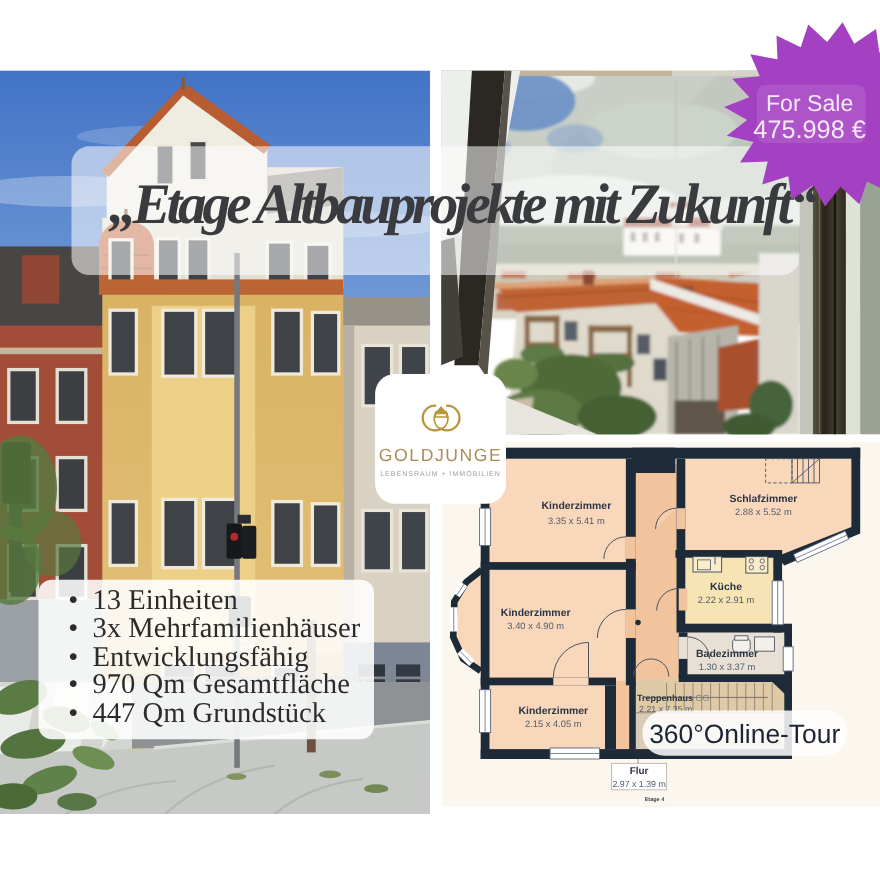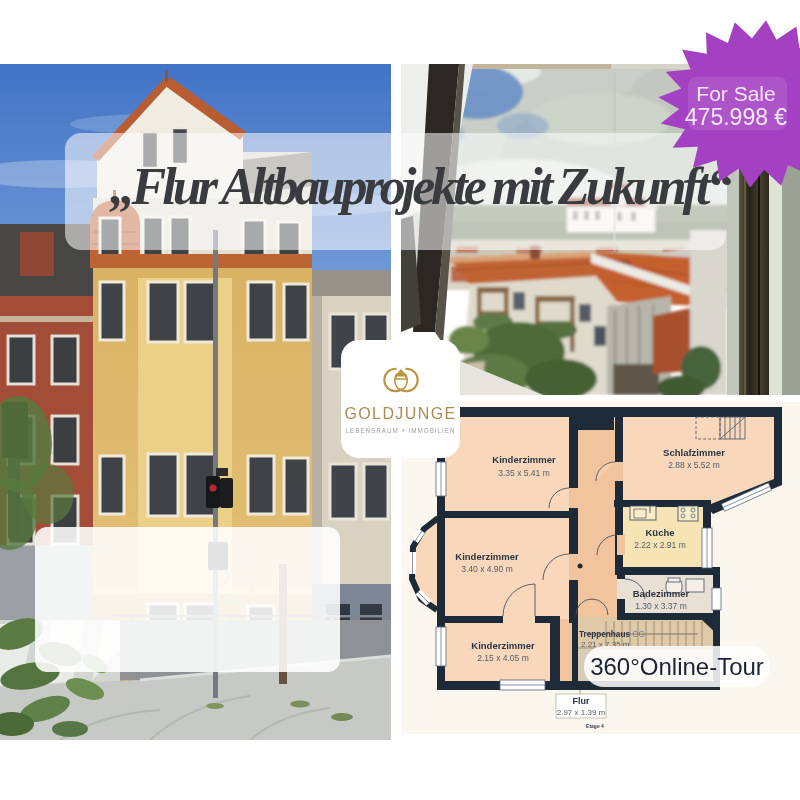--- a/index.html
+++ b/index.html
@@ -568,21 +568,21 @@
         <rect x="154" y="292" width="50" height="24" fill="#ffffff" stroke="#b8b3a8" stroke-width="0.8"></rect>
         <text x="179" y="302" font-size="9" font-weight="bold" fill="#2b3443" text-anchor="middle">Flur</text>
         <text x="179" y="313" font-size="8" fill="#535d6c" text-anchor="middle">2.97 x 1.39 m</text>
       </g>
 
 <text x="193" y="326" font-size="5" font-weight="bold" fill="#3a4252" text-anchor="middle">Etage 4</text>
 </svg>
 
 <div class="abs" style="left:65px;top:133px;width:662px;height:117px;background:rgba(255,255,255,0.55);border-radius:16px;"></div>
 
-<div class="abs" style="left:88px;top:128px;width:662px;height:117px;display:flex;align-items:center;justify-content:center;font-family:'Liberation Serif',serif;font-style:italic;font-weight:bold;font-size:52px;color:#3a3b3e;white-space:nowrap;letter-spacing:-4px;">„Flur Altbauprojekte mit Zukunft“</div>
+<div class="abs" style="left:88px;top:128px;width:662px;height:117px;display:flex;align-items:center;justify-content:center;font-family:'Liberation Serif',serif;font-style:italic;font-weight:bold;font-size:52px;color:#3a3b3e;white-space:nowrap;letter-spacing:-4px;">„Etage Altbauprojekte mit Zukunft“</div>
 
 <svg class="abs" style="left:640px;top:0px" width="160" height="200" viewBox="0 0 160 200">
 
 <polygon fill="#a341c2" points="126.0,20.3 136.6,39.8 156.4,26.4 159.4,47.8 183.1,40.2 178.1,61.2 203.3,60.2 191.0,78.8 215.3,84.5 196.8,98.9 217.7,110.7 194.8,119.5 210.3,136.3 185.3,138.6 193.9,158.6 169.2,154.2 170.1,175.7 148.1,165.0 141.2,185.7 124.1,169.8 110.0,187.7 99.4,168.2 79.6,181.6 76.6,160.2 52.9,167.8 57.9,146.8 32.7,147.8 45.0,129.2 20.7,123.5 39.2,109.1 18.3,97.3 41.2,88.5 25.7,71.7 50.7,69.4 42.1,49.4 66.8,53.8 65.9,32.3 87.9,43.0 94.8,22.3 111.9,38.2"></polygon>
 
 <rect x="48" y="77" width="99" height="53" rx="8" fill="#ffffff" fill-opacity="0.11"></rect>
 
 <text x="96" y="101" font-size="21" fill="#f8e7fb" text-anchor="middle" font-family="Liberation Sans, sans-serif">For Sale</text>
 
 <text x="96" y="125" font-size="23" fill="#f8e7fb" text-anchor="middle" font-family="Liberation Sans, sans-serif">475.998 €</text>
@@ -599,14 +599,21 @@
 <path d="M 53.8,39 L 66.2,39 A 6.5,9.5 0 0 1 60,49.5 A 6.5,9.5 0 0 1 53.8,39 Z" stroke-width="1.4" fill="#ffffff"></path>
 </g>
 
 <text x="59.5" y="79" font-size="16" fill="#ab8c54" text-anchor="middle" font-family="Liberation Sans, sans-serif" letter-spacing="1.4">GOLDJUNGE</text>
 
 <text x="59.5" y="93" font-size="6.4" fill="#9aa0a6" text-anchor="middle" font-family="Liberation Sans, sans-serif" letter-spacing="0.9">LEBENSRAUM + IMMOBILIEN</text>
 </svg>
 
 <div class="abs" style="left:35px;top:527px;width:305px;height:145px;background:rgba(255,255,255,0.88);border-radius:12px;"></div>
 
-
+<div class="abs" style="left:62px;top:533px;width:280px;font-family:'Liberation Serif',serif;font-size:26px;color:#2b2b2b;line-height:25.4px;">
+<div>•&nbsp; 13 Einheiten</div>
+<div>•&nbsp; 3x Mehrfamilienhäuser</div>
+<div>•&nbsp; Entwicklungsfähig</div>
+<div>•&nbsp; 970 Qm Gesamtfläche</div>
+<div>•&nbsp; 447 Qm Grundstück</div>
 </div>
 
+</div>
+
 </body></html>

